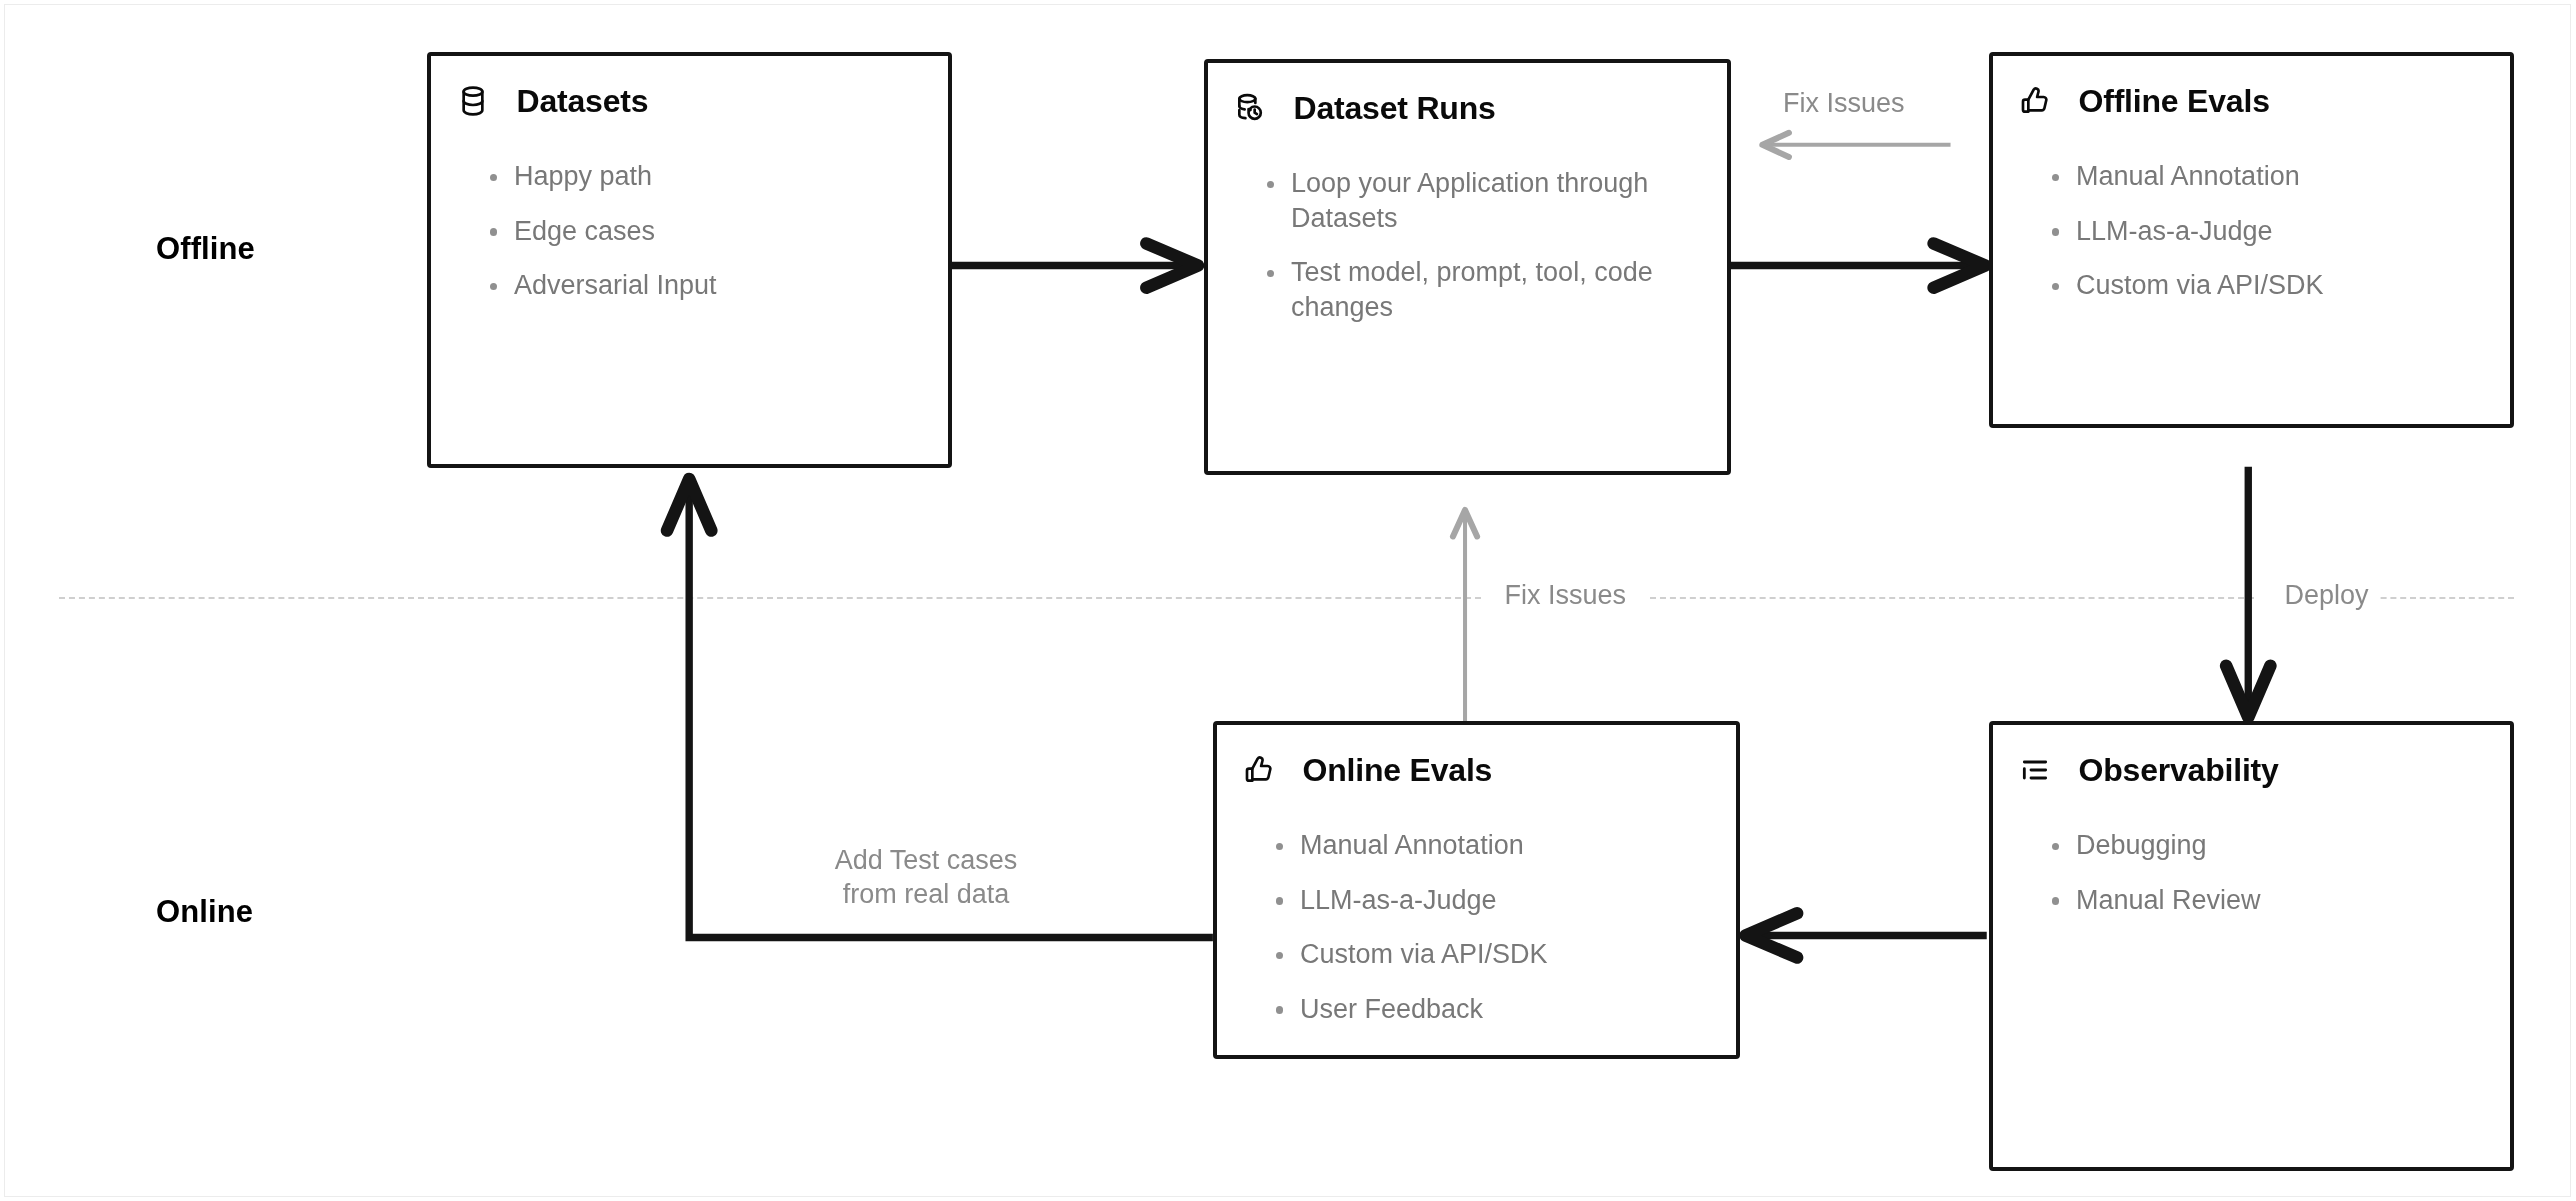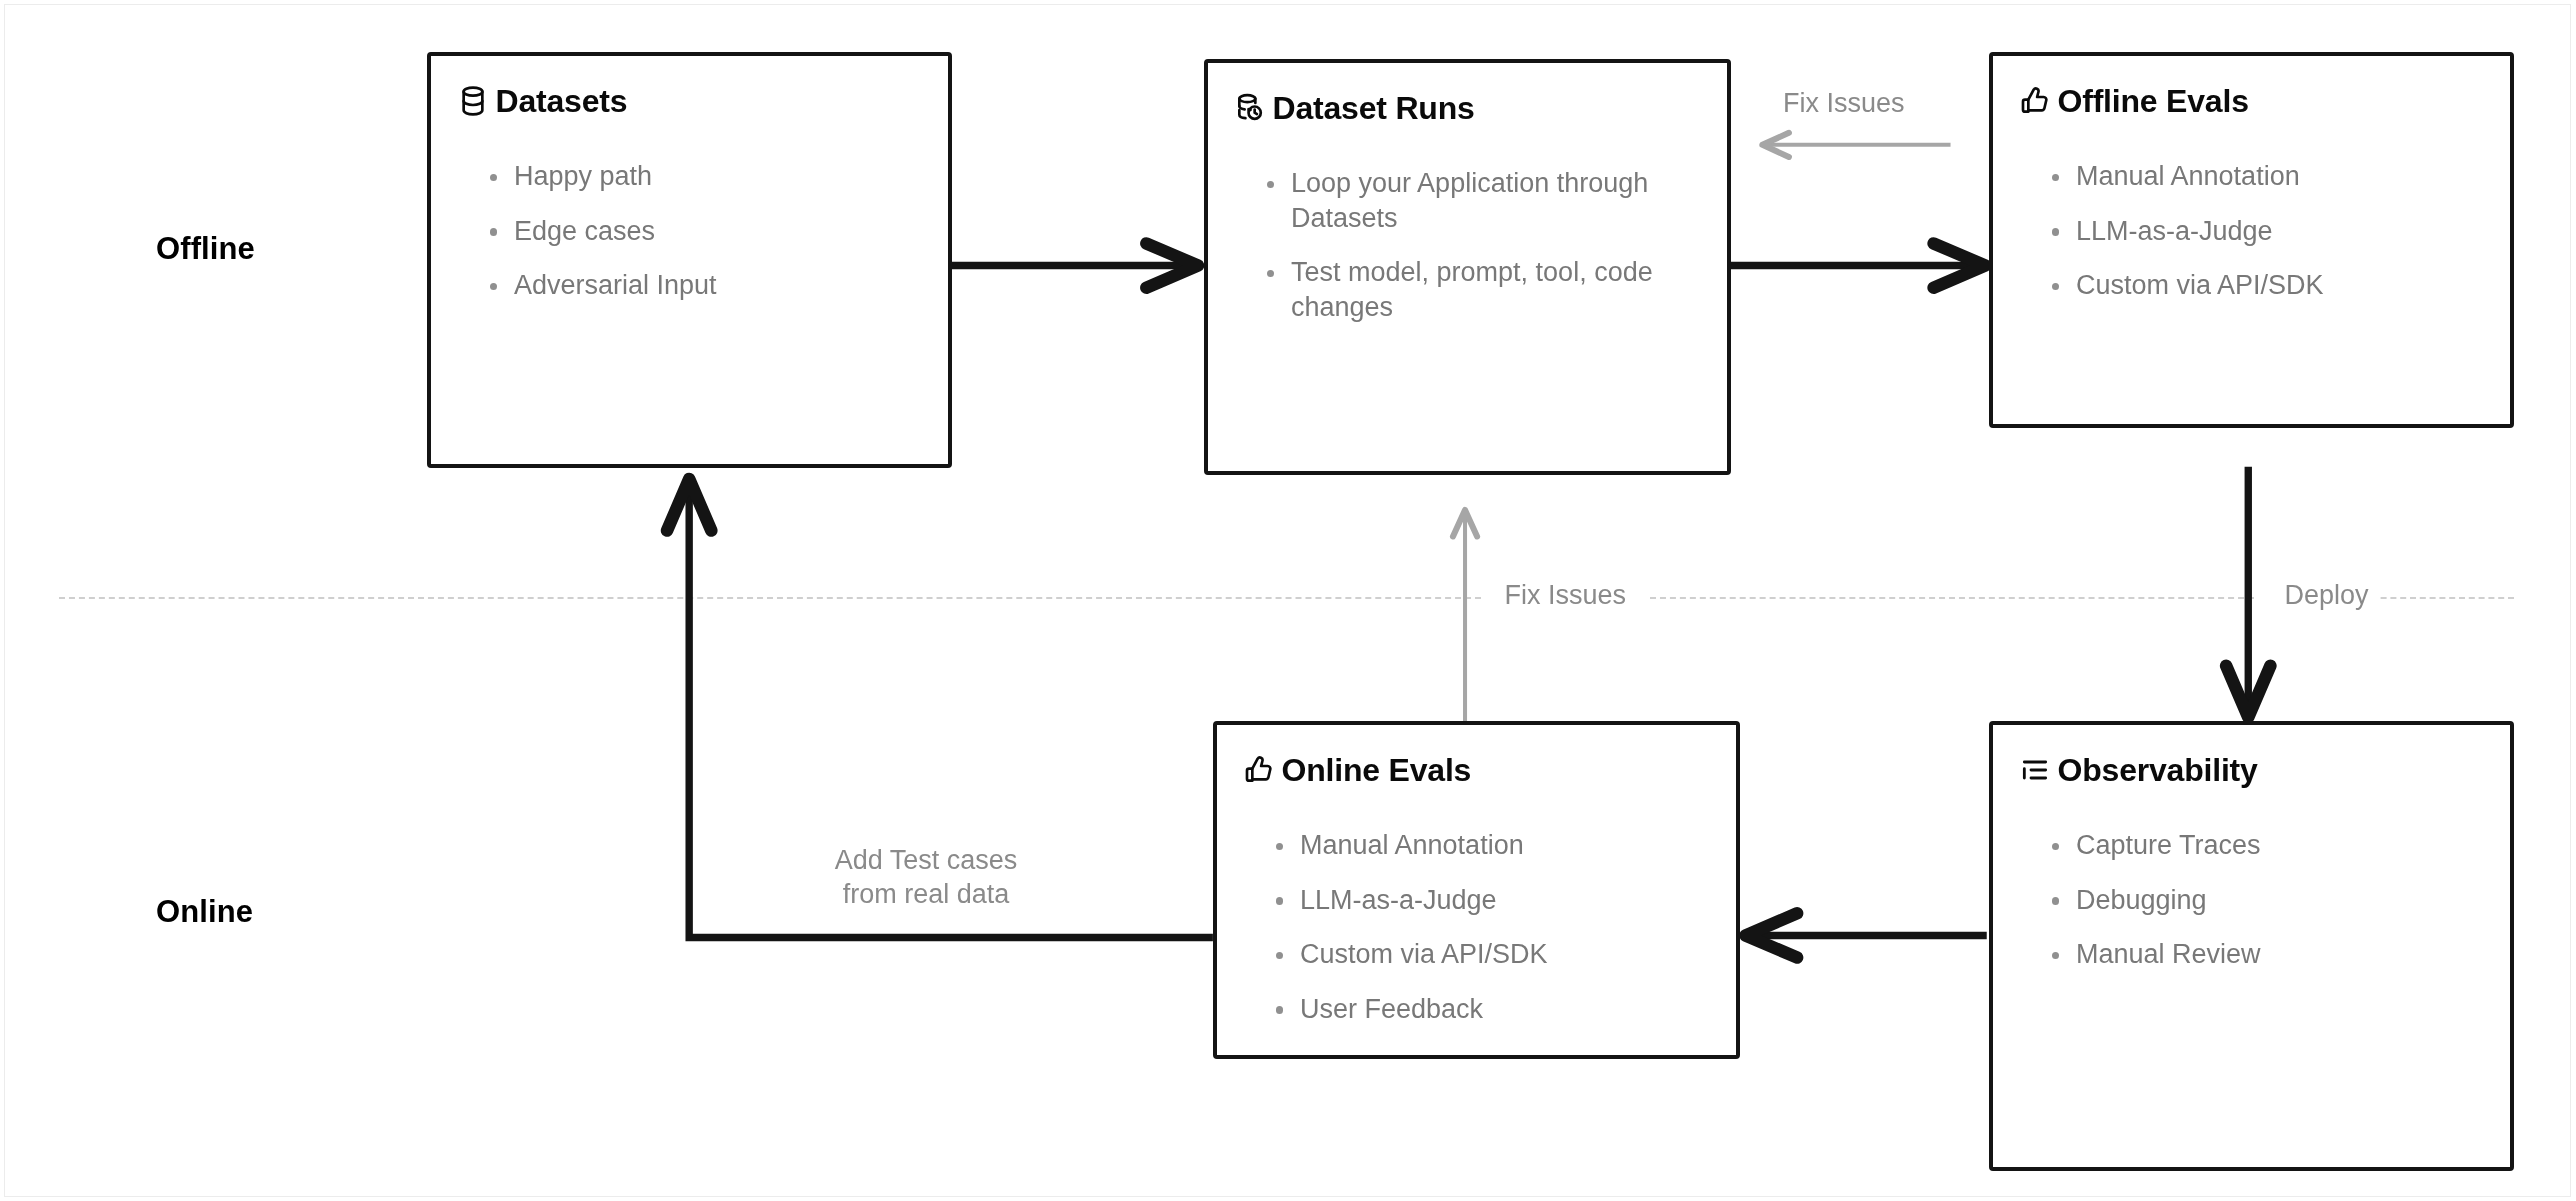--- a/index.html
+++ b/index.html
@@ -56,21 +56,21 @@
     position: absolute;
     background: #ffffff;
     border: 4.7px solid #141414;
     border-radius: 4px;
     box-sizing: border-box;
     padding: 0;
   }
   .node-head {
     display: flex;
     align-items: center;
-    gap: 7px;
+    gap: 28px;
     padding: 27px 0 0 25.5px;
   }
   .node-title {
     font-size: 32px;
     font-weight: bold;
     color: #0a0a0a;
     white-space: nowrap;
     letter-spacing: -0.2px;
   }
   .node-icon { display: block; flex: 0 0 auto; }
@@ -258,20 +258,19 @@
         <svg width="32" height="32" viewBox="0 0 24 24" fill="none" stroke="#0a0a0a" stroke-width="2.1" stroke-linecap="round" stroke-linejoin="round">
           <path d="M4 6h16"></path>
           <path d="M9 12h11"></path>
           <path d="M9 18h11"></path>
           <path d="M4 11v7"></path>
         </svg>
       </span>
       <span class="node-title">Observability</span>
     </div>
     <ul class="bullets">
-      <li>Capture Traces</li>
       <li>Debugging</li>
       <li>Manual Review</li>
     </ul>
   </div>
 
 </div>
 
 
 </body></html>

